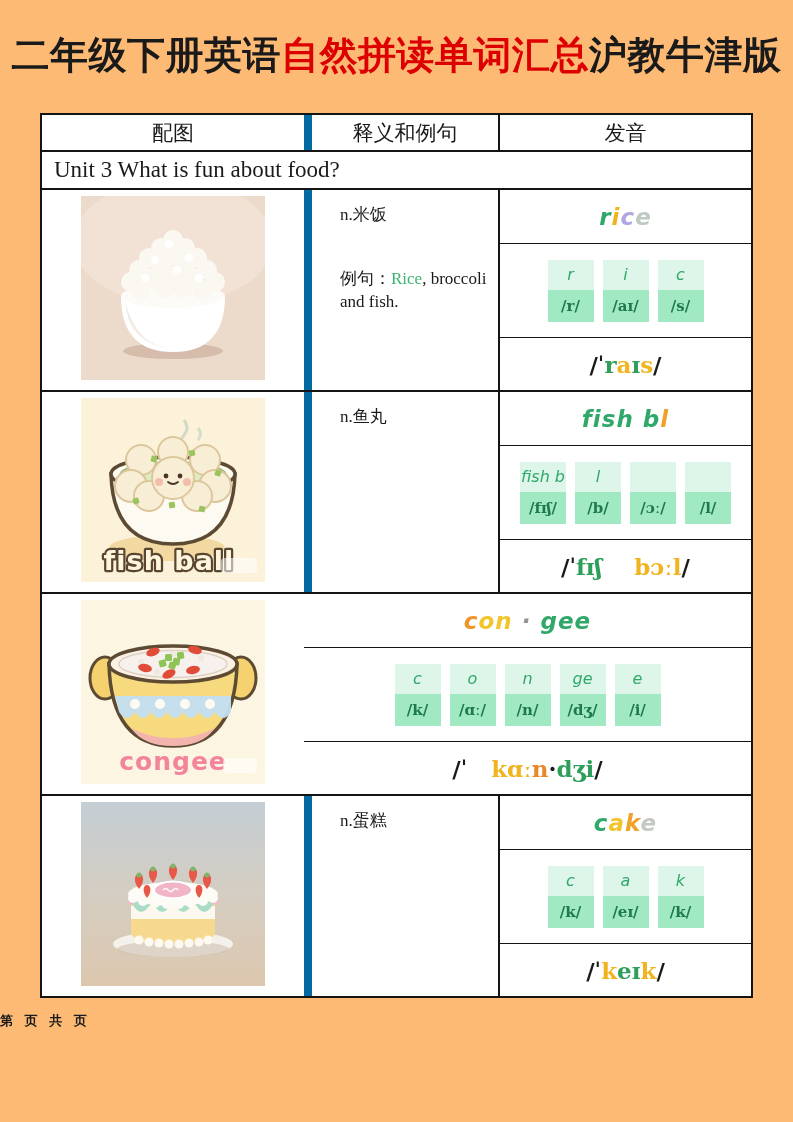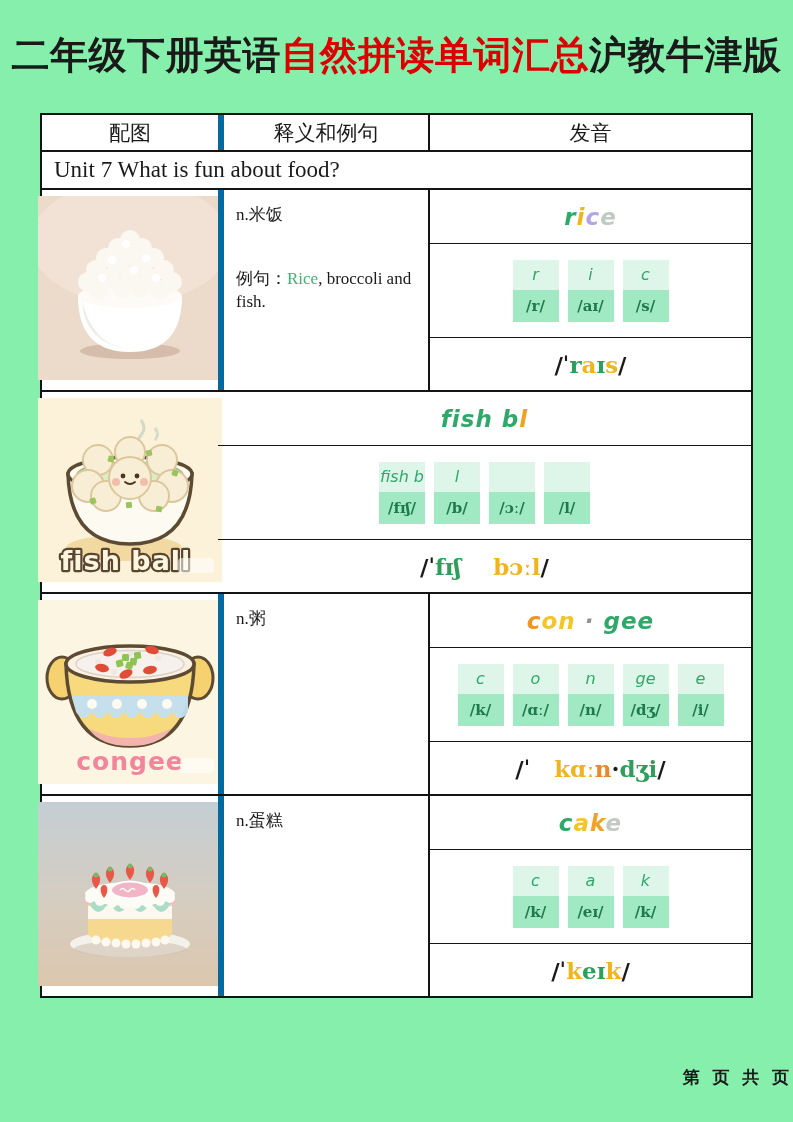--- a/index.html
+++ b/index.html
@@ -1,69 +1,69 @@
 <!DOCTYPE html>
 <html><head>
 <meta charset="utf-8">
 <style>
   html,body{margin:0;padding:0;background:#ffffff;}
-  .page{position:relative;width:793px;height:1122px;background:#86efac;overflow:hidden;
+  .page{position:relative;width:793px;height:1122px;background:#fdba74;overflow:hidden;
         font-family:"Liberation Serif",serif;color:#1a1a1a;text-decoration:underline;}
   .title{position:absolute;top:30px;left:0;width:100%;text-align:center;
          font-family:"Liberation Sans",sans-serif;font-weight:900;font-size:38px;
          letter-spacing:0.5px;white-space:nowrap;}
   .title .red{color:#dd0000;}
   .vtable{position:absolute;left:40px;top:113px;width:713px;border:2.5px solid #141414;
           box-sizing:border-box;background:#fff;}
   .thead{display:flex;height:35px;border-bottom:2px solid #141414;}
   .th{display:flex;align-items:center;justify-content:center;font-size:21px;box-sizing:border-box;}
-  .c1{width:176px;flex:0 0 auto;}
-  .c2{width:212px;flex:0 0 auto;border-left:6px solid #0369a1;border-right:2px solid #141414;box-sizing:border-box;}
+  .c1{width:262px;flex:0 0 auto;}
+  .c2{width:196px;flex:0 0 auto;border-left:8px solid #0369a1;border-right:2px solid #141414;box-sizing:border-box;}
   .c3{flex:1 1 auto;}
   .unit-row{height:38px;border-bottom:2px solid #141414;display:flex;align-items:center;
             padding-left:12px;font-size:23px;box-sizing:border-box;}
   .vrow{display:flex;height:200px;border-bottom:2px solid #141414;}
   .vrow:last-child{border-bottom:none;}
   .cell{box-sizing:border-box;}
   .image-cell{display:flex;align-items:center;justify-content:center;border-radius:14px;}
-  .meaning-cell{padding:13px 10px 0 12px;font-size:17px;}
+  .meaning-cell{padding:13px 10px 0 28px;font-size:17px;}
   .meaning{margin-bottom:42px;}
   .example{line-height:1.35;}
   .pron-cell{display:flex;flex-direction:column;}
   .word-row{height:54px;flex:0 0 auto;border-bottom:1.5px solid #141414;display:flex;
             align-items:center;justify-content:center;box-sizing:border-box;}
   .word-display{font-family:"DejaVu Sans",sans-serif;font-style:italic;font-weight:600;
                 font-size:23px;letter-spacing:1px;white-space:pre;}
   .blocks-row{flex:1 1 auto;border-bottom:1.5px solid #141414;display:flex;align-items:center;
               justify-content:center;gap:9px;box-sizing:border-box;}
   .block{width:46px;flex:0 0 auto;display:flex;flex-direction:column;}
   .block-top{height:30px;background:#def6e9;display:flex;align-items:center;justify-content:center;
              font-family:"DejaVu Sans",sans-serif;font-style:italic;font-size:16px;color:#2fa86a;
              white-space:nowrap;overflow:visible;}
   .block-bottom{height:32px;background:#a0e9c3;display:flex;align-items:center;justify-content:center;
              font-family:"DejaVu Serif",serif;font-weight:600;font-size:15px;color:#1e7a4c;}
   .ipa-row{height:52px;flex:0 0 auto;display:flex;align-items:center;justify-content:center;
            font-family:"DejaVu Serif",serif;font-weight:bold;font-size:23px;}
-  .footer{position:absolute;top:1066px;left:0;width:100%;text-align:right;
-          font-family:"Liberation Sans",sans-serif;font-weight:600;font-size:17px;letter-spacing:4px;}
+  .footer{position:absolute;top:1012px;left:0;width:100%;text-align:left;
+          font-family:"Liberation Sans",sans-serif;font-weight:600;font-size:13px;letter-spacing:4px;}
 </style>
 </head>
 <body>
 
 <div class="page">
 
   <div class="title"><span>二年级下册英语</span><span class="red">自然拼读单词汇总</span><span>沪教牛津版</span></div>
 
   <div class="vtable">
     <div class="thead">
       <div class="th c1">配图</div>
       <div class="th c2">释义和例句</div>
       <div class="th c3">发音</div>
     </div>
-    <div class="unit-row">Unit 7 What is fun about food?</div>
+    <div class="unit-row">Unit 3 What is fun about food?</div>
     <div id="rows">
   <div class="vrow">
     <div class="cell c1 image-cell">
       <span class="art"><svg width="184" height="184" viewBox="0 0 184 184">
     <rect width="184" height="184" fill="#ecdacb"></rect>
     <ellipse cx="92" cy="46" rx="100" ry="62" fill="#f4e6da" opacity="0.65"></ellipse>
     <ellipse cx="92" cy="155" rx="50" ry="8" fill="#d6bdab"></ellipse>
     <path d="M40,100 Q40,156 92,156 Q144,156 144,100 Z" fill="#ffffff"></path>
     <path d="M44,104 Q46,148 92,153 Q70,150 60,138 Q48,124 44,104 Z" fill="#efe6df" opacity="0.8"></path>
     <ellipse cx="92" cy="100" rx="52" ry="12" fill="#fdfbf8"></ellipse>
@@ -163,20 +163,24 @@
       <circle cx="85" cy="78" r="2.4" fill="#4a3526"></circle>
                   <circle cx="99" cy="78" r="2.4" fill="#4a3526"></circle>
       <path d="M87,84 Q92,88 97,84" fill="none" stroke="#4a3526" stroke-width="1.8" stroke-linecap="round"></path>
       <circle cx="78" cy="84" r="4" fill="#f2b5a0" opacity="0.85"></circle>
                   <circle cx="106" cy="84" r="4" fill="#f2b5a0" opacity="0.85"></circle>
     </g>
     <text class="art-caption" x="88" y="172" text-anchor="middle" font-family="DejaVu Sans, sans-serif" font-size="27" font-weight="bold" letter-spacing="1" fill="#fdf5dd" stroke="#5a4630" stroke-width="4.5" paint-order="stroke" stroke-linejoin="round">fish ball</text>
     <rect x="140" y="160" width="36" height="15" rx="4" fill="#ffffff" opacity="0.55"></rect>
   </svg></span>
     </div>
+    <div class="cell c2 meaning-cell">
+      <div class="meaning">n.鱼丸</div>
+
+    </div>
     <div class="cell c3 pron-cell">
       <div class="word-row">
         <div class="word-display"><span style="color: rgb(47, 168, 106);">fish b</span><span style="color: rgb(240, 162, 38);">l</span></div>
       </div>
       <div class="blocks-row">
               <div class="block">
                 <div class="block-top">fish b</div>
                 <div class="block-bottom">/fɪʃ/</div>
               </div>
               <div class="block">
@@ -235,24 +239,20 @@
     <g fill="#8ec455">
       <rect x="84" y="54" width="7" height="7" rx="1.5"></rect>
                   <rect x="92" y="58" width="7" height="7" rx="1.5" transform="rotate(12 95 61)"></rect>
       <rect x="78" y="60" width="7" height="7" rx="1.5" transform="rotate(-14 81 63)"></rect>
                   <rect x="96" y="52" width="7" height="7" rx="1.5" transform="rotate(-8 99 55)"></rect>
       <rect x="88" y="62" width="7" height="7" rx="1.5" transform="rotate(20 91 65)"></rect>
     </g>
     <text class="art-caption" x="92" y="170" text-anchor="middle" font-family="DejaVu Sans, sans-serif" font-size="25" font-weight="bold" letter-spacing="1" fill="#f2849c">congee</text>
     <rect x="142" y="158" width="34" height="15" rx="4" fill="#ffffff" opacity="0.55"></rect>
   </svg></span>
-    </div>
-    <div class="cell c2 meaning-cell">
-      <div class="meaning">n.粥</div>
-
     </div>
     <div class="cell c3 pron-cell">
       <div class="word-row">
         <div class="word-display"><span style="color: rgb(239, 148, 38);">c</span><span style="color: rgb(242, 197, 44);">o</span><span style="color: rgb(242, 197, 44);">n</span><span style="color: rgb(143, 151, 143);"> · </span><span style="color: rgb(47, 168, 106);">gee</span></div>
       </div>
       <div class="blocks-row">
               <div class="block">
                 <div class="block-top">c</div>
                 <div class="block-bottom">/k/</div>
               </div>

